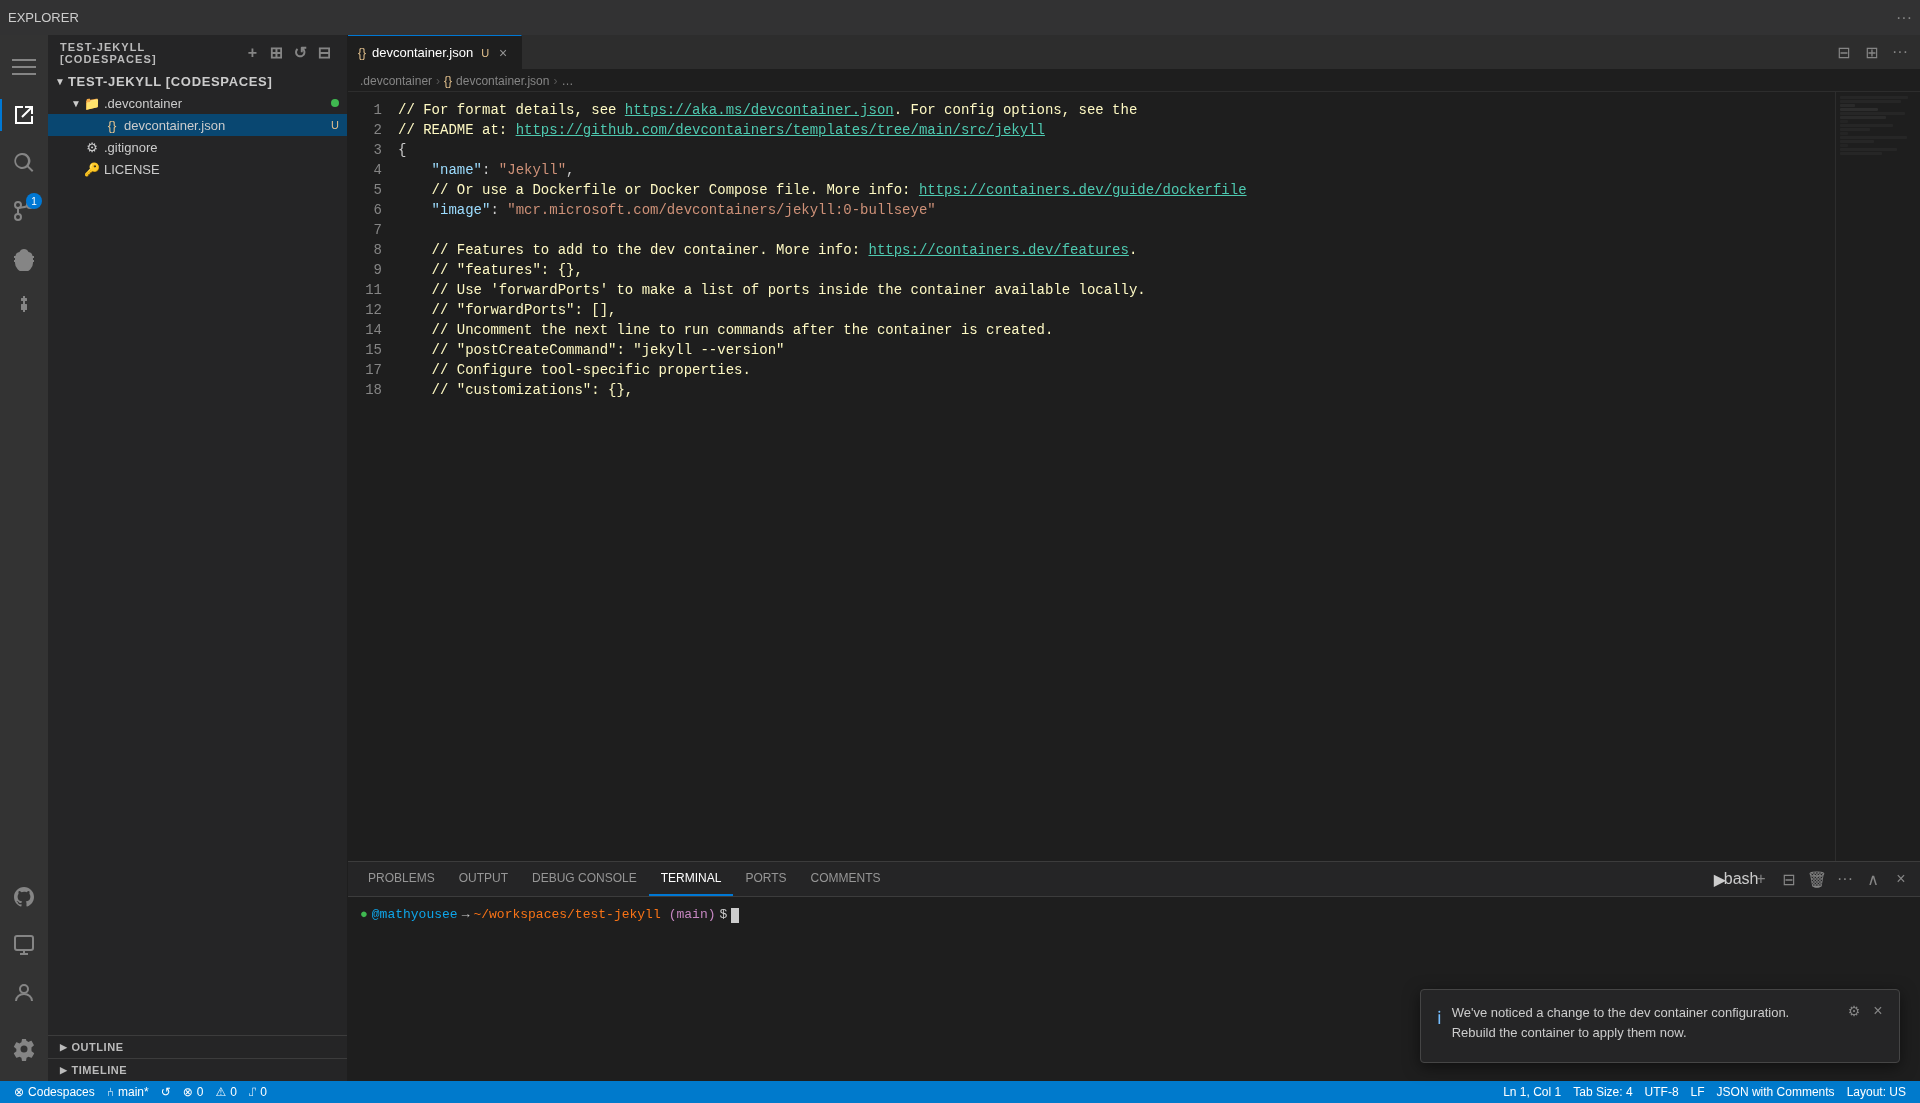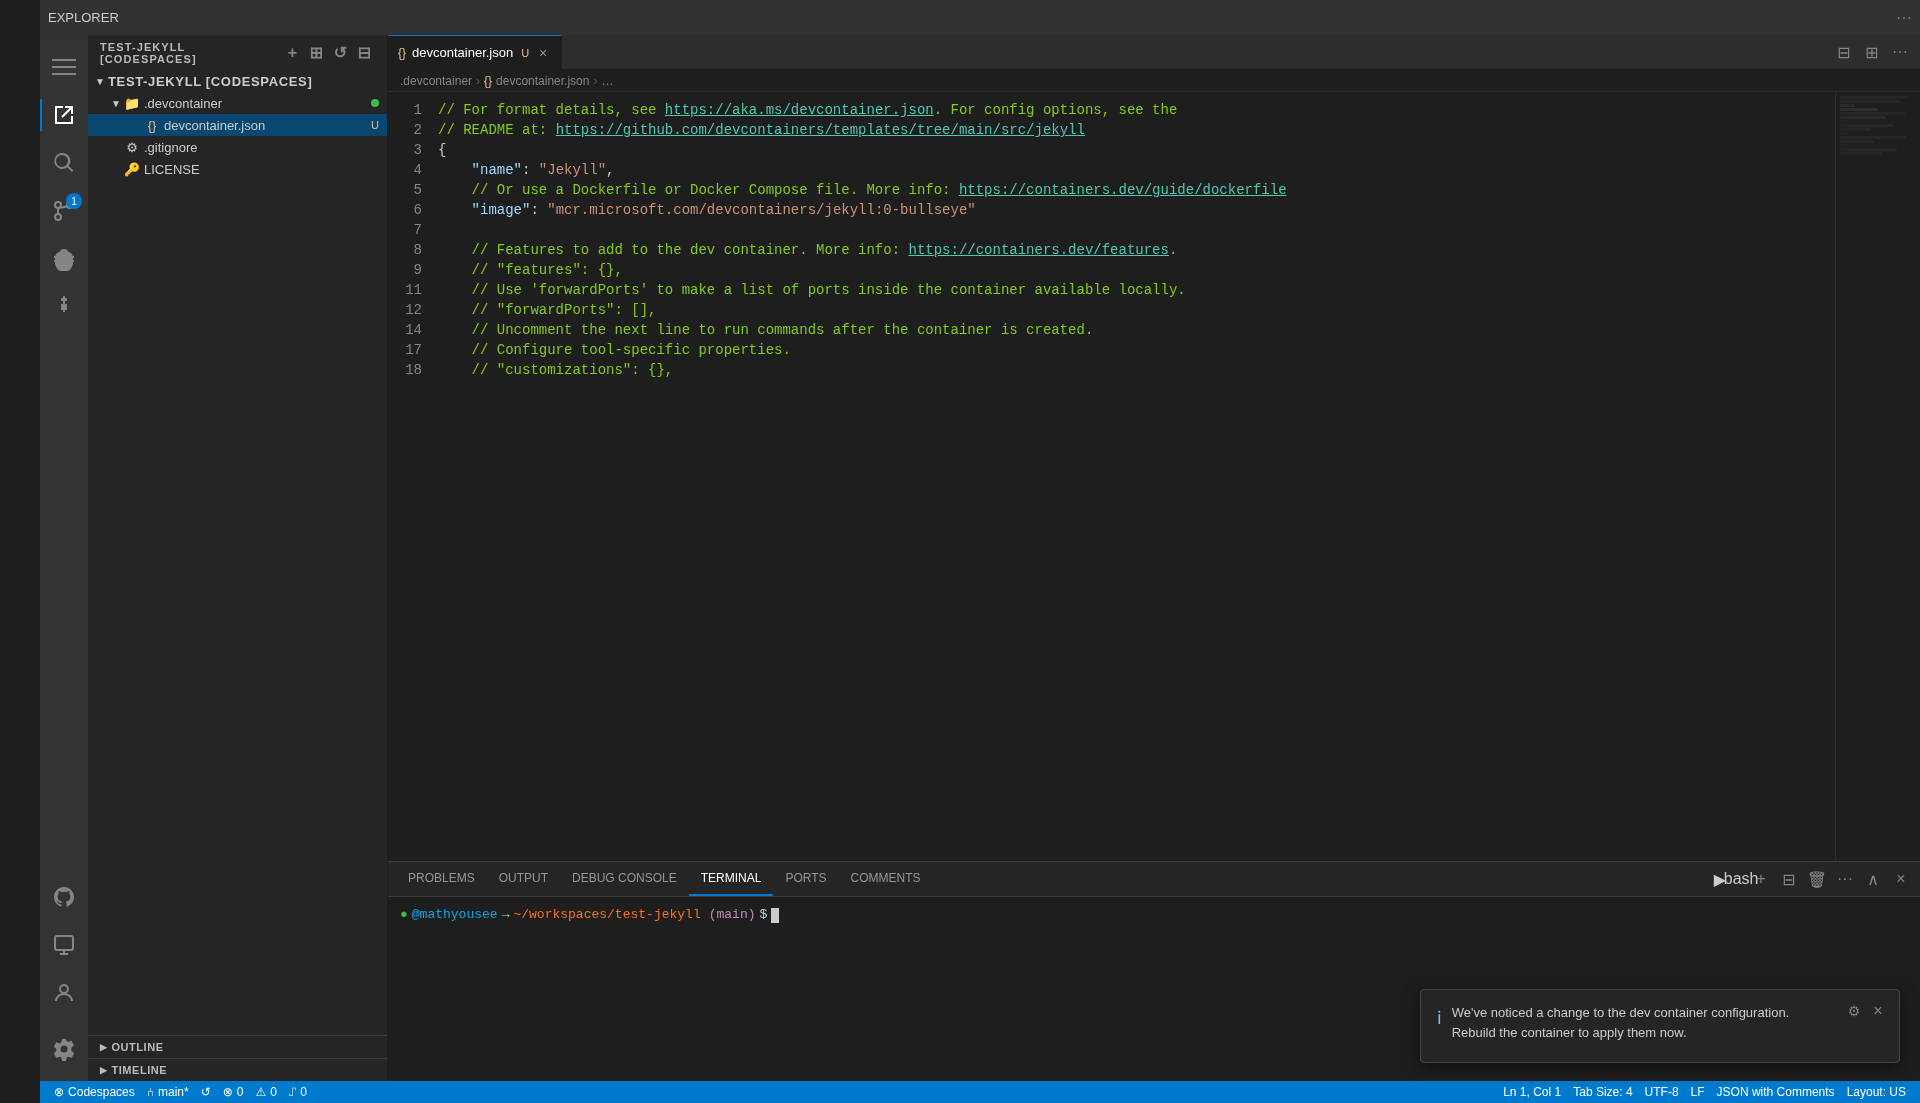--- a/index.html
+++ b/index.html
@@ -22,21 +22,20 @@
       align-items: center;
       padding: 0 8px;
       flex-shrink: 0;
     }
 
     
     .main-layout {
       display: flex;
       flex: 1;
       overflow: hidden;
-      padding-left: 40px;
     }
 
     
     .activity-bar {
       width: 48px;
       background: #333333;
       display: flex;
       flex-direction: column;
       align-items: center;
       padding-top: 8px;
@@ -295,21 +294,21 @@
       user-select: none;
       flex-shrink: 0;
       font-size: 14px;
     }
     .line-content {
       flex: 1;
       white-space: pre;
       overflow: hidden;
     }
     
-    .c-comment { color: #84cc16; }
+    .c-comment { color: #fef9c3; }
     .c-key { color: #9cdcfe; }
     .c-value-str { color: #ce9178; }
     .c-brace { color: #cccccc; }
     .c-link { color: #4ec9b0; text-decoration: underline; }
 
     
     .terminal-panel {
       height: 220px;
       background: #1e1e1e;
       border-top: 1px solid #3c3c3c;
@@ -719,20 +718,24 @@
             <span class="line-num">11</span>
             <span class="line-content"><span class="c-comment">    // Use 'forwardPorts' to make a list of ports inside the container available locally.</span></span>
           </div>
           <div class="code-line">
             <span class="line-num">12</span>
             <span class="line-content"><span class="c-comment">    // "forwardPorts": [],</span></span>
           </div>
           <div class="code-line">
             <span class="line-num">14</span>
             <span class="line-content"><span class="c-comment">    // Uncomment the next line to run commands after the container is created.</span></span>
+          </div>
+          <div class="code-line">
+            <span class="line-num">15</span>
+            <span class="line-content"><span class="c-comment">    // "postCreateCommand": "jekyll --version"</span></span>
           </div>
           <div class="code-line">
             <span class="line-num">17</span>
             <span class="line-content"><span class="c-comment">    // Configure tool-specific properties.</span></span>
           </div>
           <div class="code-line">
             <span class="line-num">18</span>
             <span class="line-content"><span class="c-comment">    // "customizations": {},</span></span>
           </div>
         </div>

